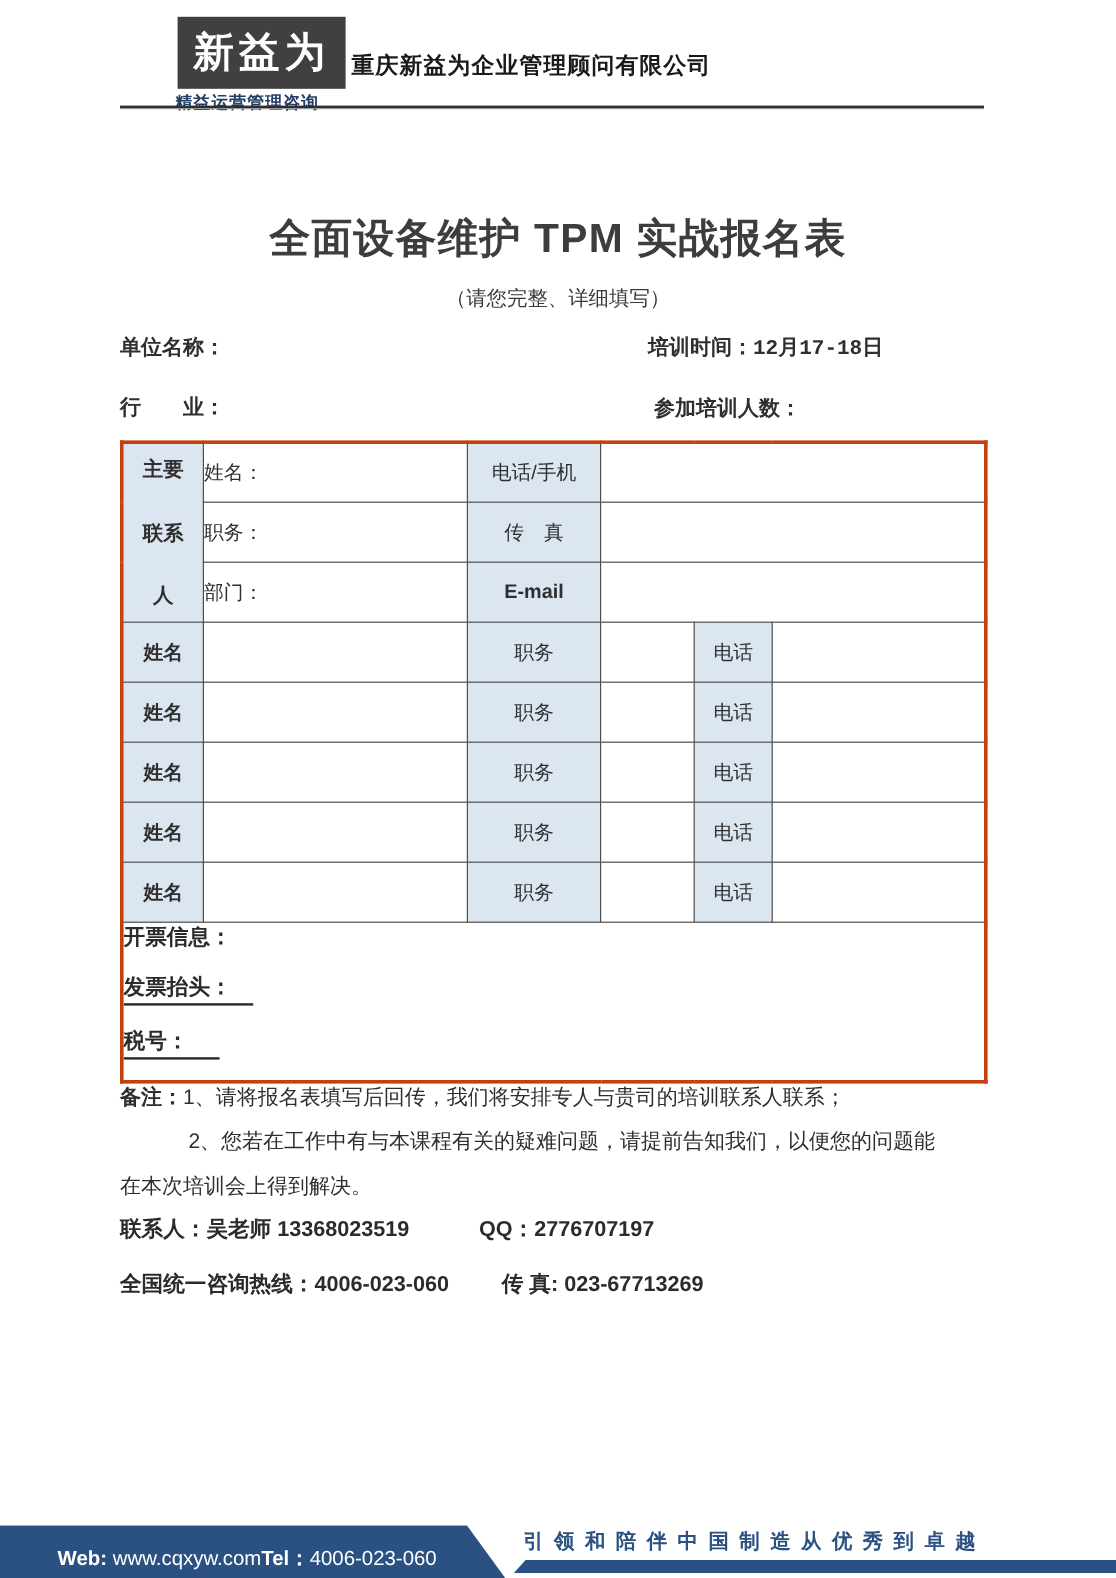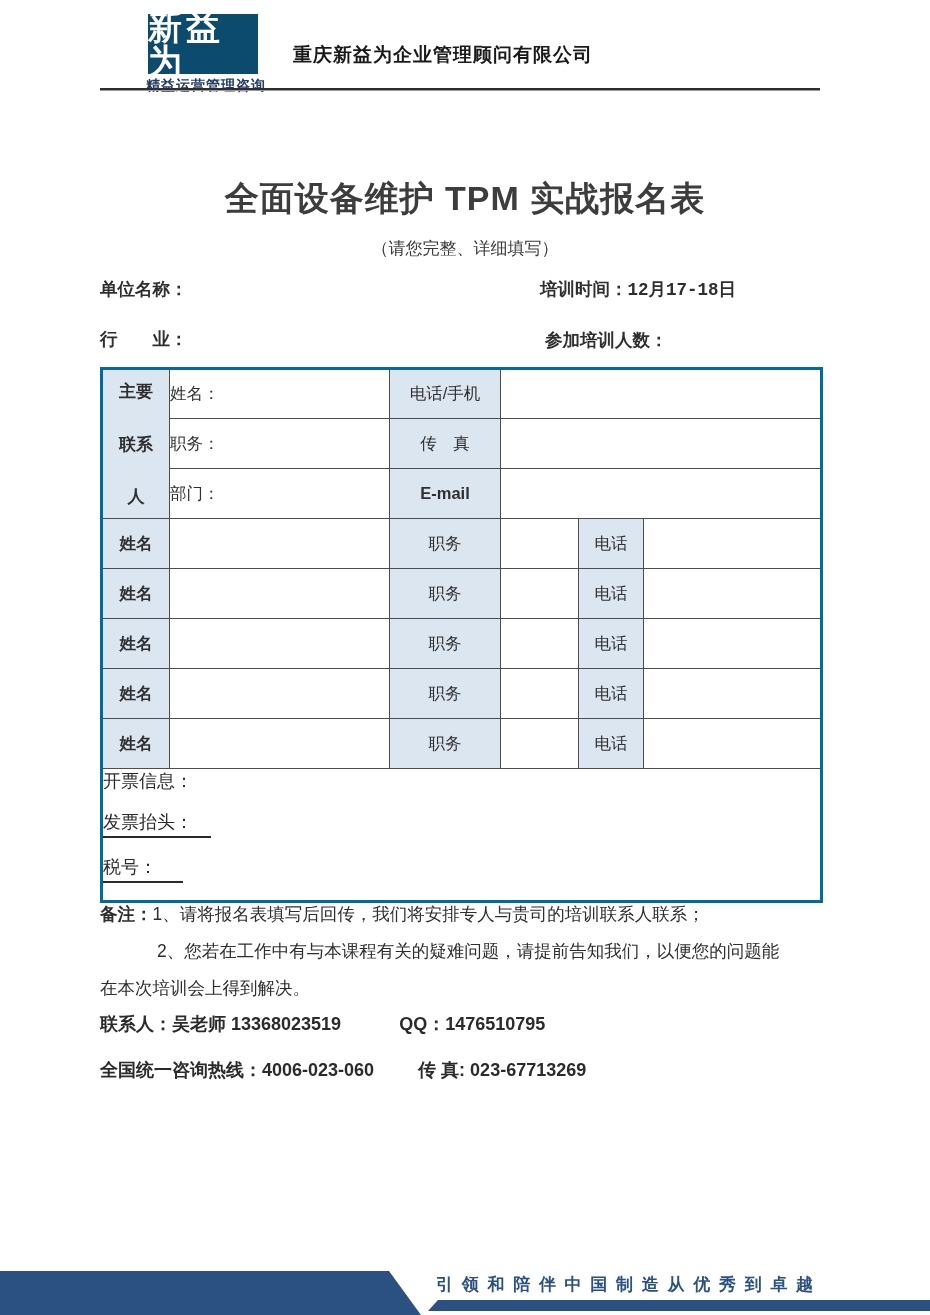--- a/index.html
+++ b/index.html
@@ -4,22 +4,22 @@
 <style>
   html,body { margin:0; padding:0; background:#e8e8e8; }
   .page {
     position:relative; width:930px; height:1315px; margin:0 auto;
     background:#ffffff; overflow:hidden;
     font-family:"Liberation Sans","DejaVu Sans",sans-serif;
     color:#333333;
   }
   
   .logo-box {
-    position:absolute; left:148px; top:14px; width:110px; height:60px;
-    background:#0c4a6e; color:#ffffff; display:flex; align-items:center; justify-content:center;
+    position:absolute; left:148px; top:14px; width:140px; height:60px;
+    background:#404040; color:#ffffff; display:flex; align-items:center; justify-content:center;
     font-size:34px; font-weight:bold; letter-spacing:4px; line-height:1;
   }
   .logo-tagline {
     position:absolute; left:146px; top:77px; width:128px;
     color:#223d66; font-weight:bold; font-size:14px; letter-spacing:1px; white-space:nowrap;
   }
   .company-cn {
     position:absolute; left:293px; top:42px;
     font-size:19px; font-weight:bold; color:#1a1a1a; letter-spacing:1px; white-space:nowrap;
   }
@@ -44,37 +44,37 @@
   
   .info { position:absolute; font-size:17.5px; font-weight:bold; color:#2f2f2f; white-space:nowrap; }
   .info-company  { left:100px; top:277px; }
   .info-time     { left:540px; top:277px;font-family:Liberation Mono, monospace; }
   .info-industry { left:100px; top:327px; }
   .info-count    { left:545px; top:328px; }
   
   table.reg {
     position:absolute; left:100px; top:367px;
     border-collapse:collapse; table-layout:fixed; width:720px;
-    border:3px solid #0369a1;
+    border:3px solid #c2410c;
     font-size:16.5px; color:#2f2f2f;
   }
   table.reg td { border:1px solid #4d4d4d; padding:0; overflow:hidden; }
   tr.h50 { height:50px; }
   tr.hInv { height:118px; }
   td.blue { background:#dce6f1; }
   td.center { text-align:center; }
   td.bold { font-weight:bold; }
   td.vcell { vertical-align:middle; }
   .vstack { display:flex; flex-direction:column; justify-content:space-between; height:128px; padding:8px 0; }
   .vstack span { text-align:center; font-weight:bold; font-size:17px; }
   td.fieldcell { padding-left:10px; }
   td.inputcell { background:#ffffff; }
   
   td.invoice { padding:14px 10px 6px 9px; vertical-align:top; }
-  .inv-line { font-size:18px; font-weight:normal; color:#2b2b2b; margin-bottom:17px; white-space:nowrap; }
+  .inv-line { font-size:18px; font-weight:bold; color:#2b2b2b; margin-bottom:17px; white-space:nowrap; }
   .u-long  { display:inline-block; border-bottom:2px solid #2b2b2b; padding:0 18px 2px 0; }
   .u-short { display:inline-block; border-bottom:2px solid #2b2b2b; padding:0 26px 2px 0; }
   
   .notes { position:absolute; left:100px; top:896px; width:745px; font-size:17.5px; color:#2e2e2e; line-height:37px; }
   .notes b { font-weight:bold; }
   .note-2 { padding-left:57px; }
   
   .contact-line { position:absolute; left:100px; font-size:18px; font-weight:bold; color:#2b2b2b; white-space:nowrap; }
   .contact-1 { top:1012px; }
   .contact-2 { top:1058px; }
@@ -212,23 +212,26 @@
     </tbody>
   </table>
 
   <div class="notes">
     <div><b>备注：</b><span>1、请将报名表填写后回传，我们将安排专人与贵司的培训联系人联系；</span></div>
     <div class="note-2">2、您若在工作中有与本课程有关的疑难问题，请提前告知我们，以便您的问题能</div>
     <div>在本次培训会上得到解决。</div>
   </div>
 
   <div class="contact-line contact-1">
-    <span>联系人：吴老师 13368023519</span><span class="gap1"></span><span>QQ：1476510795</span>
+    <span>联系人：吴老师 13368023519</span><span class="gap1"></span><span>QQ：2776707197</span>
   </div>
   <div class="contact-line contact-2">
     <span>全国统一咨询热线：4006-023-060</span><span class="gap2"></span><span>传 真: 023-67713269</span>
   </div>
 
   <div class="footer-banner"></div>
+  <div class="footer-web">
+    <b>Web:</b><span> www.cqxyw.com</span><b>Tel：</b><span>4006-023-060</span>
+  </div>
   <div class="footer-slogan">引 领 和 陪 伴 中 国 制 造 从 优 秀 到 卓 越</div>
   <div class="footer-strip"></div>
 
 </div>
 
 </body></html>

